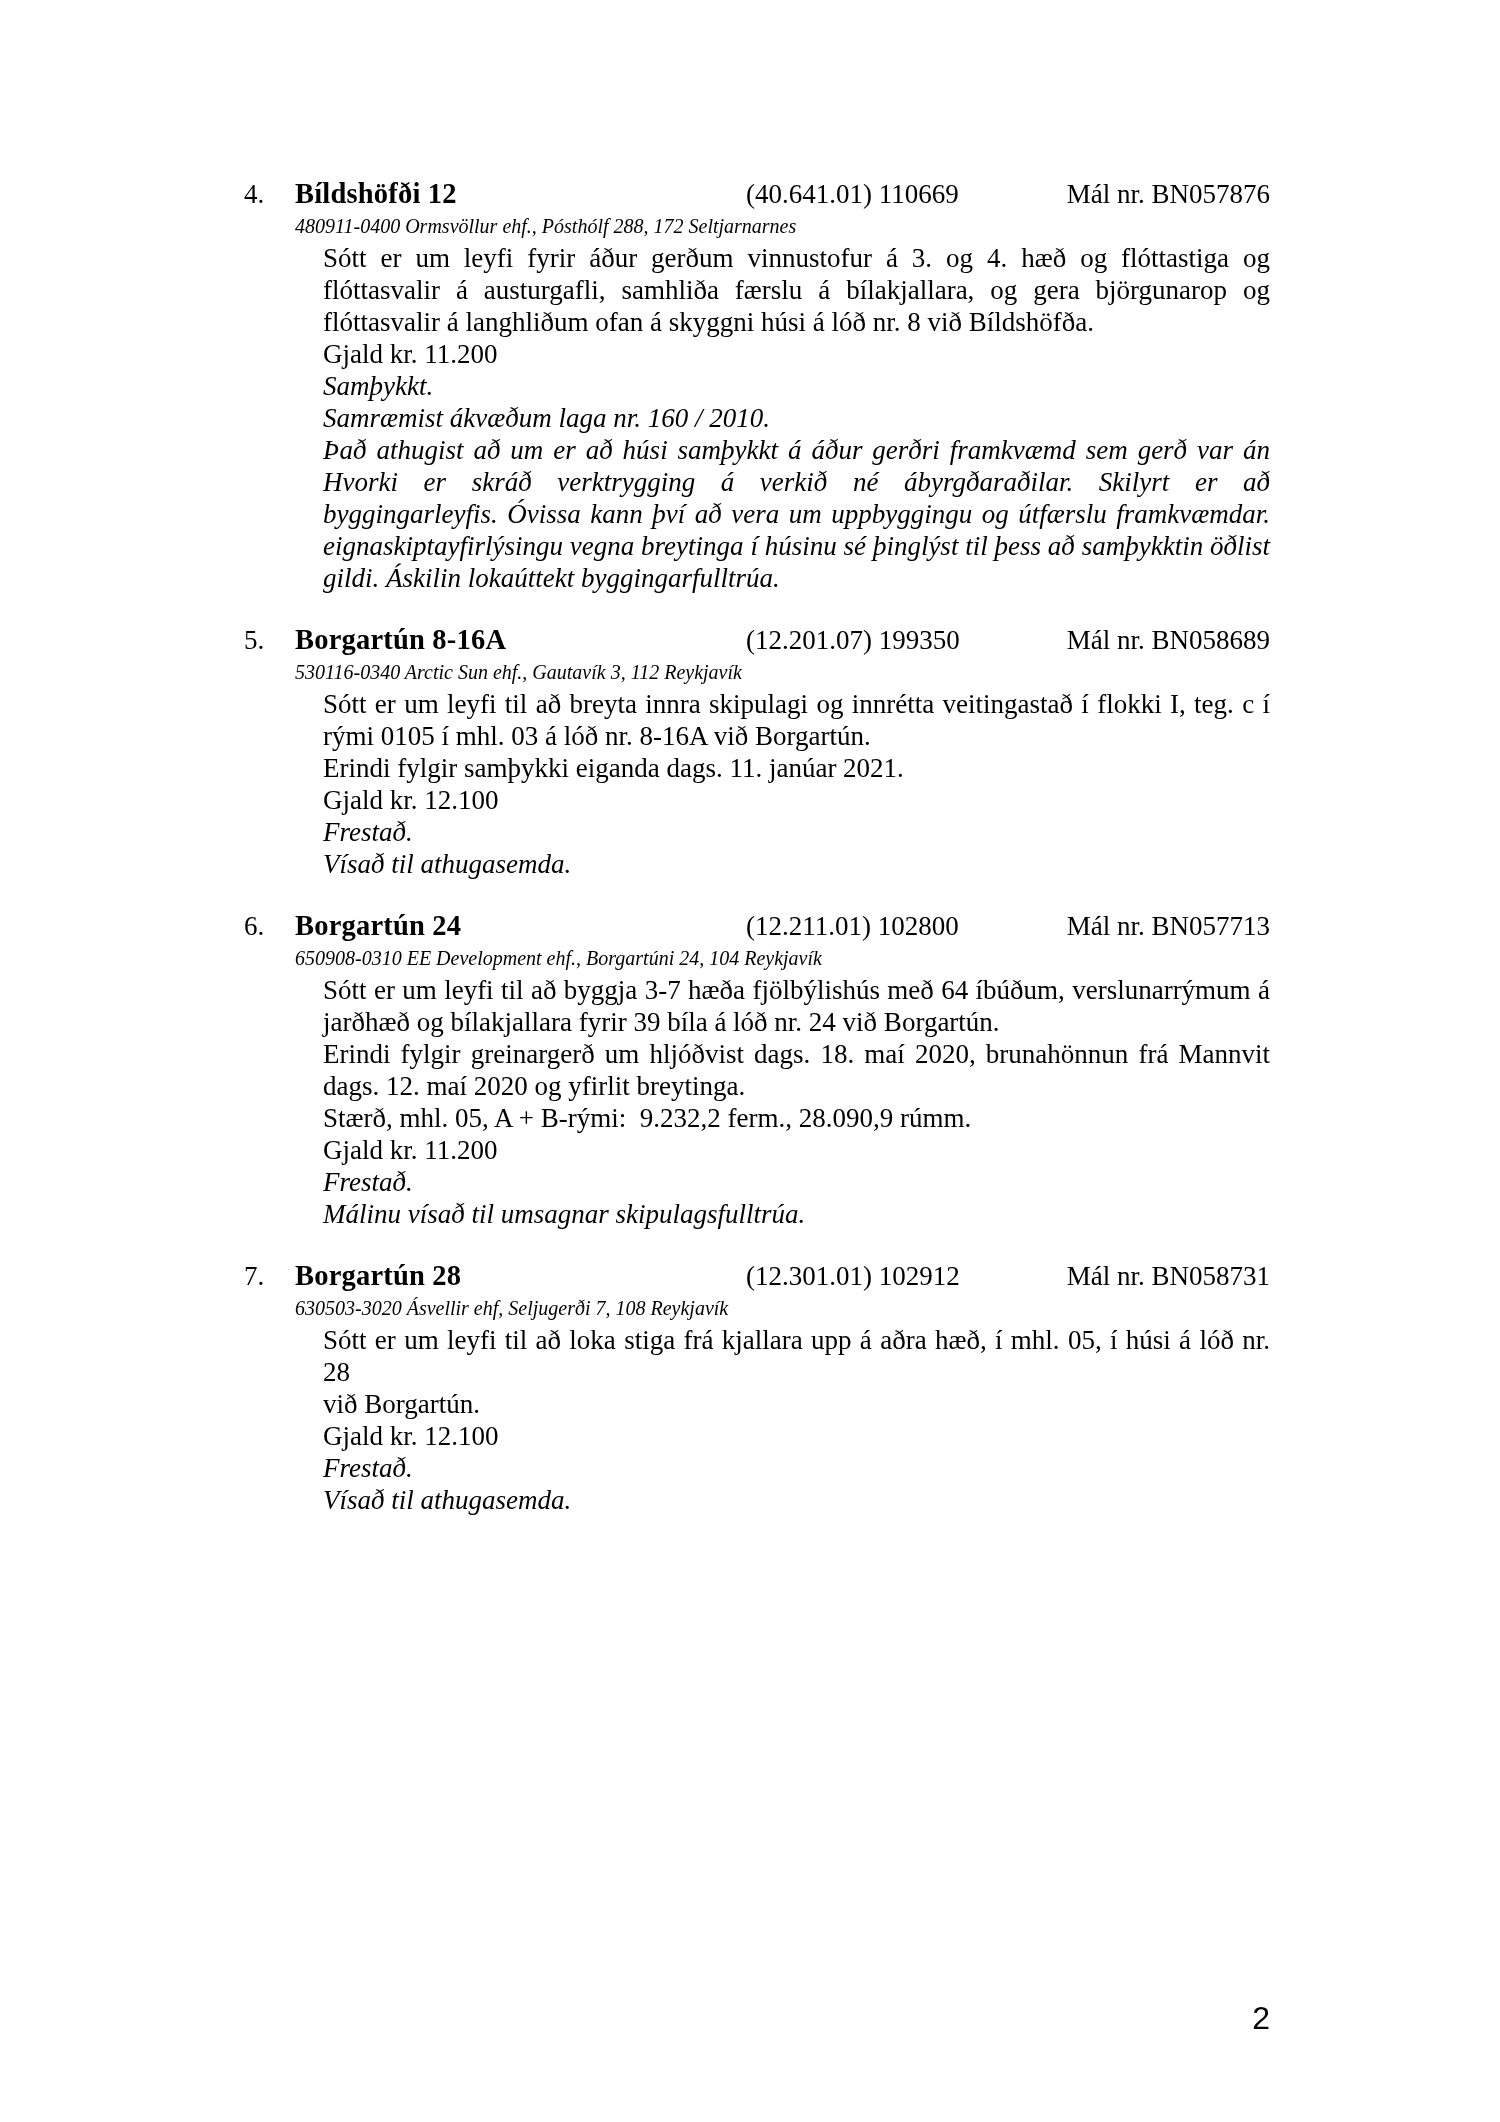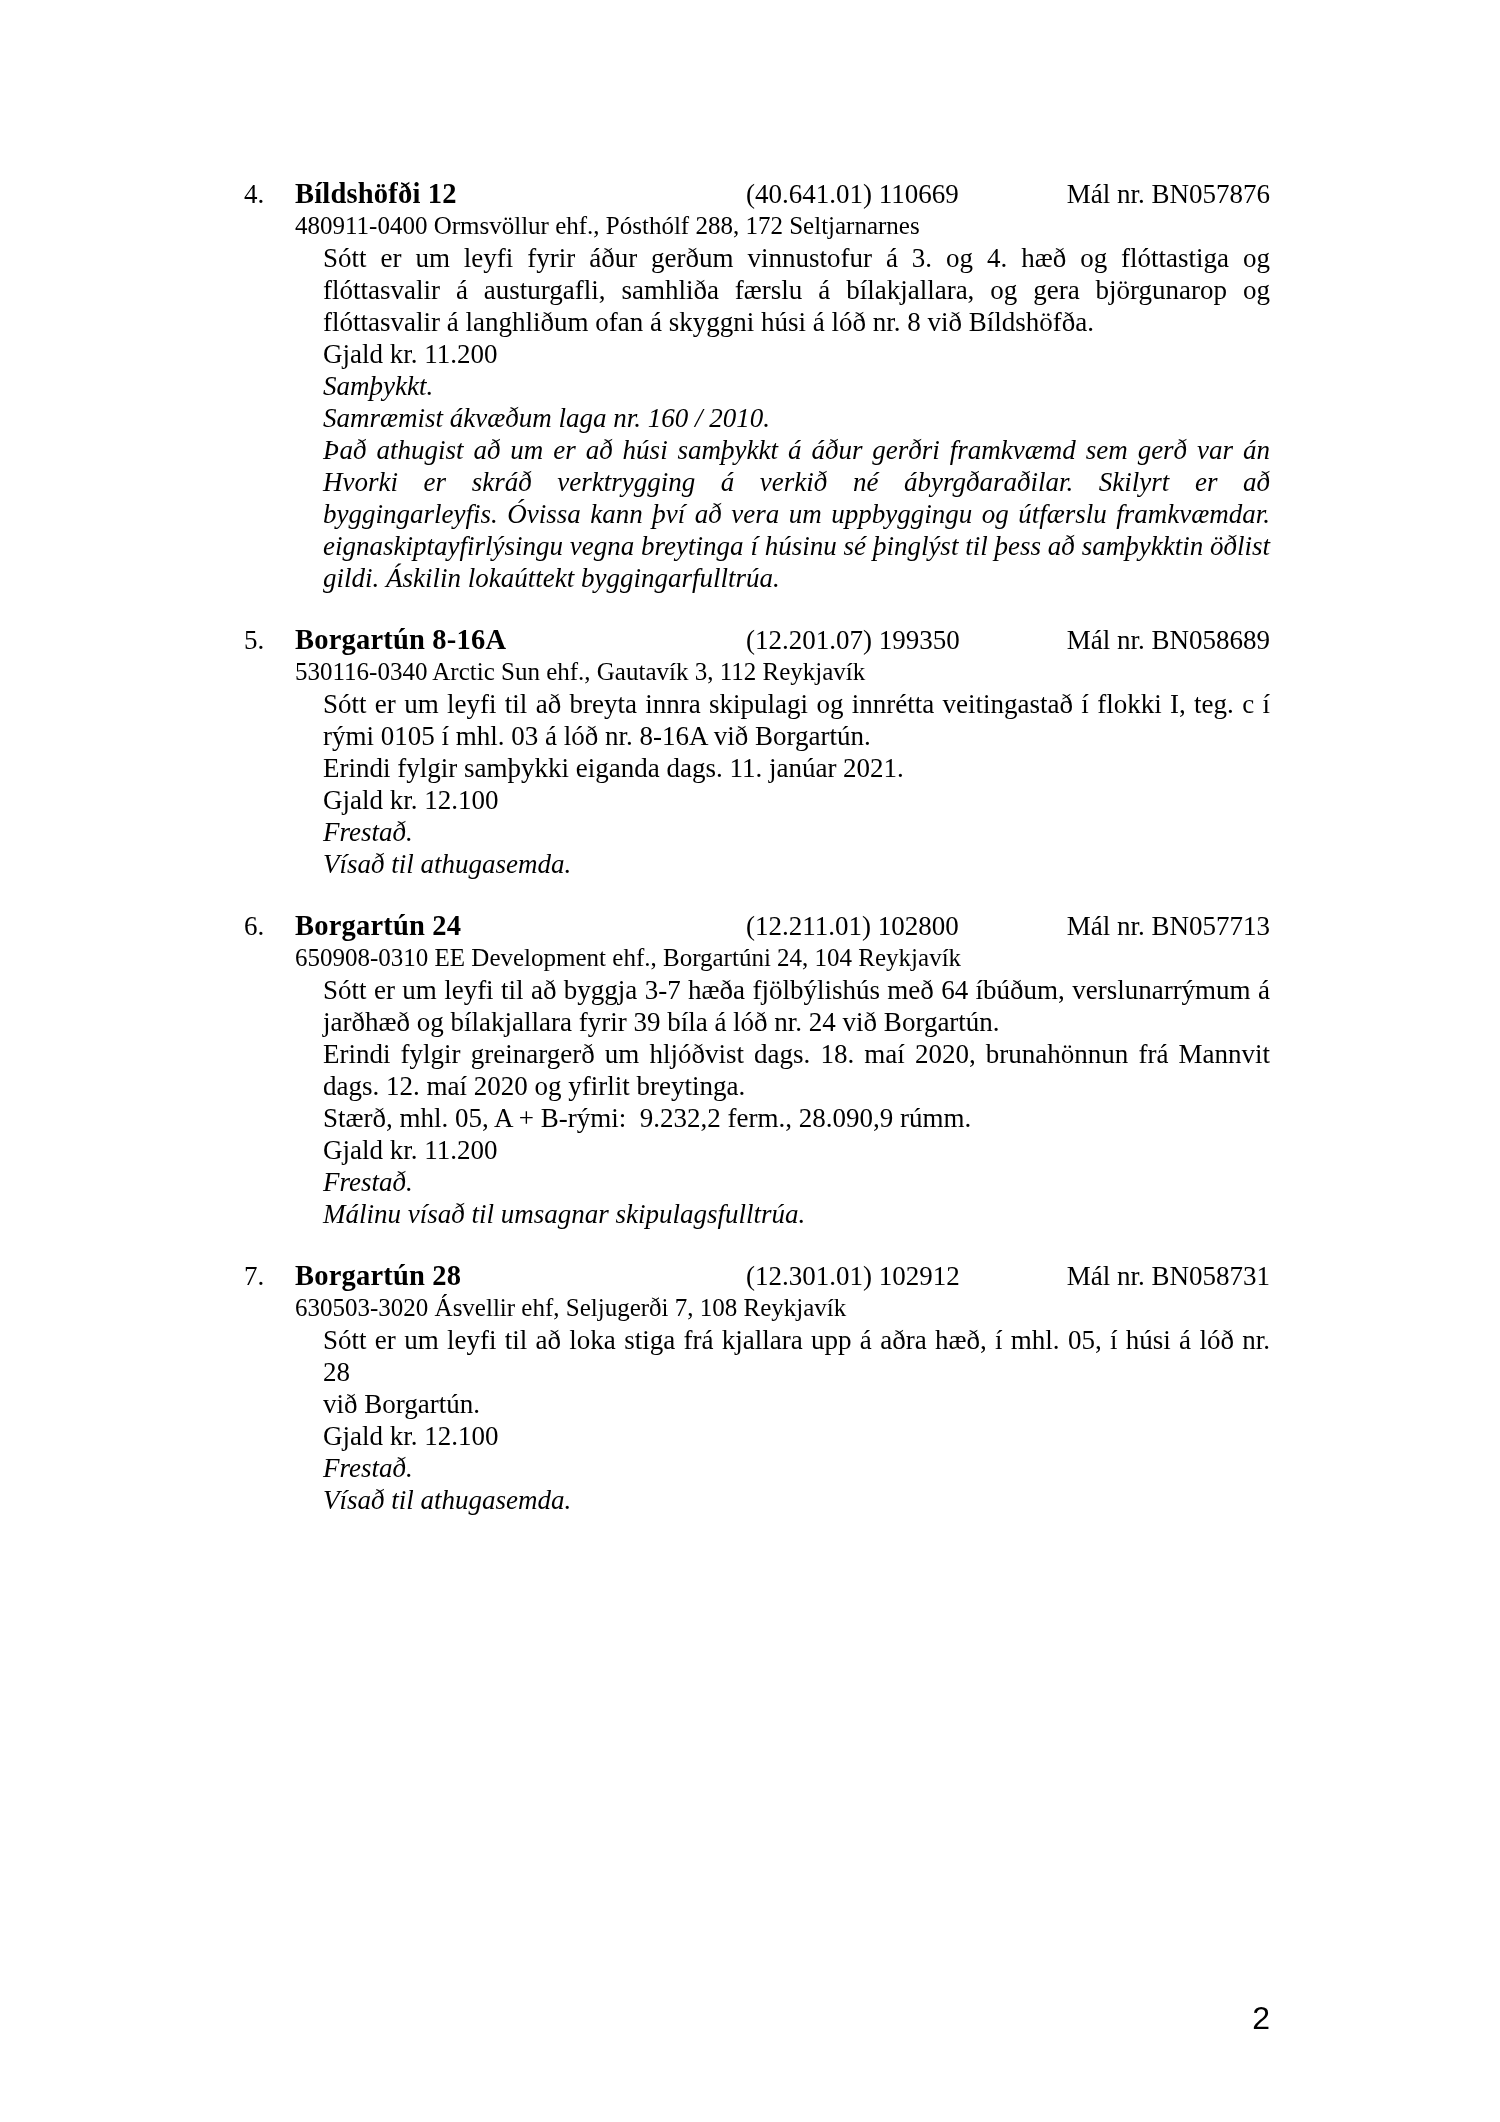--- a/index.html
+++ b/index.html
@@ -20,21 +20,21 @@
   .section { display: flex; margin-bottom: 30px; }
   .num {
     flex: none; width: 51px;
     font-size: 27px; line-height: 32px;
   }
   .body { flex: 1; min-width: 0; }
   .hrow { position: relative; height: 32px; line-height: 32px; font-size: 27px; }
   .title { font-weight: bold; font-size: 28.5px; letter-spacing: 0.2px; text-align: right; }
   .code { position: absolute; left: 451px; top: 0; }
   .case { position: absolute; right: 0; top: 0; text-align: right; }
-  .owner { font-size: 25px; line-height: 32px; white-space: nowrap; }
+  .owner { font-size: 20px; line-height: 32px; white-space: nowrap; font-style: italic; }
   .para { font-size: 27px; margin-left: 28px; }
   .para.italic { font-style: italic; }
   .line { line-height: 32px; }
   .line.j {
     text-align: justify;
     text-align-last: justify;
     -moz-text-align-last: justify;
   }
   .page-number {
     position: absolute;

